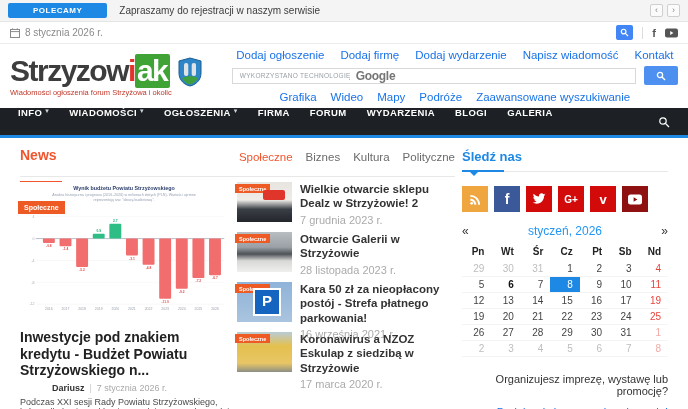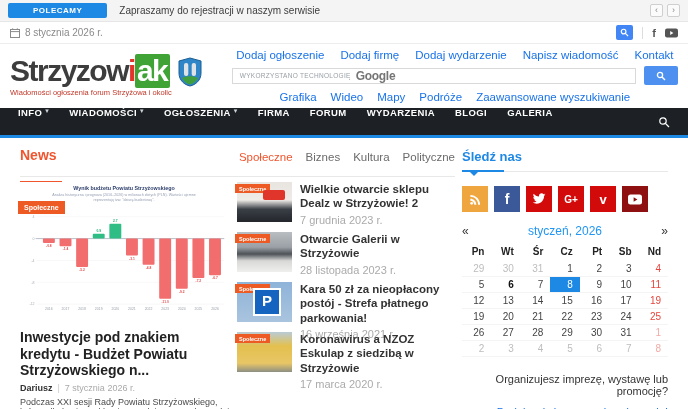--- a/index.html
+++ b/index.html
@@ -73,21 +73,21 @@
 
   .cols { display:flex; margin-top:5px; }
   .feat-col { width:210px; }
   .list-col { width:218px; margin-left:7px; }
 
   
   .feat-thumb { position:relative; width:208px; height:144px; background:#fff; }
   .badge { position:absolute; background:#ee5a24; color:#fff; font-weight:bold; }
   .feat-badge { top:19px; left:-2px; font-size:7px; padding:3px 6px; }
   .feat-title { font-size:14px; font-weight:bold; color:#222; line-height:1.18; margin-top:3px; }
-  .feat-meta { display:flex; align-items:center; gap:5px; margin-top:4px; font-size:9px; }
+  .feat-meta { display:flex; align-items:center; gap:5px; margin-top:4px; font-size:9px;margin-left:32px; }
   .feat-author { color:#333; font-weight:bold; }
   .meta-sep { color:#ccc; }
   .feat-date { color:#a9a9a9; }
   .feat-excerpt { font-size:9px; color:#4a4a4a; line-height:1.15; margin-top:4px; }
 
   
   .list-item { display:flex; margin-bottom:10px; height:40px; }
   .li-thumb { position:relative; width:55px; height:40px; flex:none; background:#ccc; }
   .li-badge { top:2px; left:-2px; font-size:5.5px; padding:1.5px 4px; }
   .li-text { margin-left:8px; }

